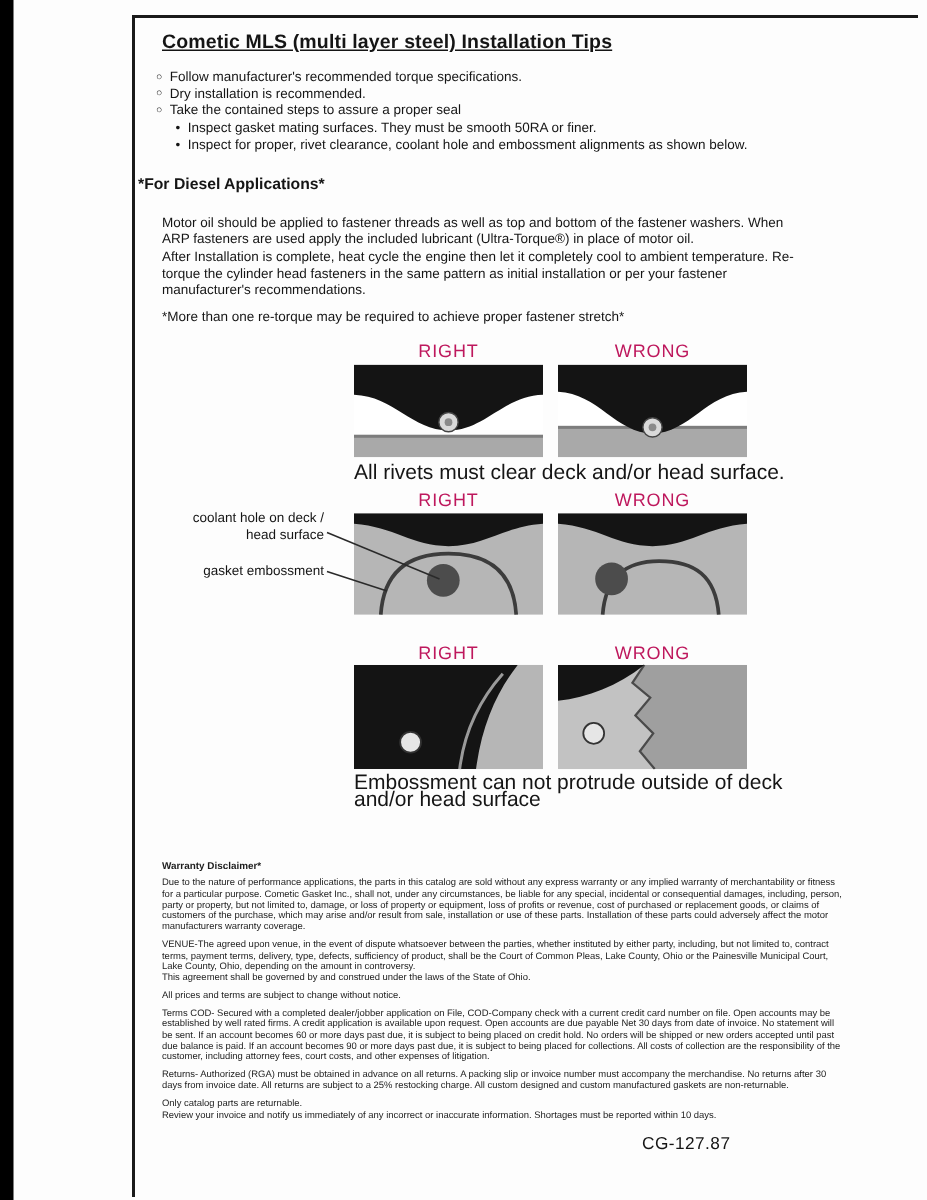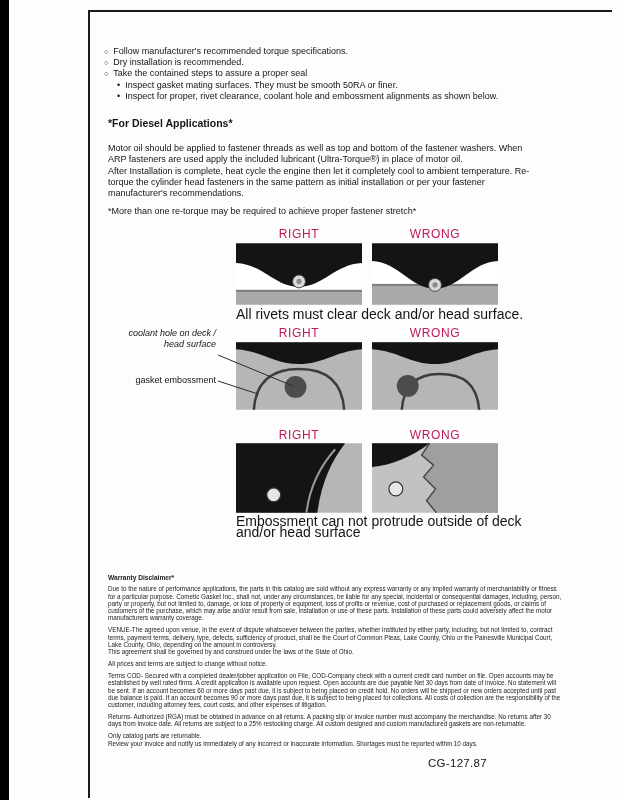--- a/index.html
+++ b/index.html
@@ -15,21 +15,21 @@
   }
   .title {
     position:absolute; left:108px; top:20px; font-size:13px; font-weight:bold;
     text-decoration:underline; letter-spacing:0.1px;
   }
   .bullets { position:absolute; left:104px; top:46px; font-size:9px; line-height:11.2px; width:470px; }
   .b { display:flex; align-items:flex-start;text-align:right; }
   .b::before { content:"○"; font-size:7px; line-height:11.2px; margin-right:5px; }
   .sb { margin-left:13px; }
   .sb::before { content:"•"; font-size:9px; }
-  .diesel-h { position:absolute; left:108px; top:117px; font-size:10.5px; font-weight:bold; }
+  .diesel-h { position:absolute; left:92px; top:117px; font-size:10.5px; font-weight:bold; }
   .para { position:absolute; left:108px; width:424px; font-size:9px; line-height:11px; }
   .p1 { top:143px; }
   .p2 { top:166px; }
   .p3 { top:206px; width:440px; }
   .dg-hdr { position:absolute; width:126px; text-align:center; font-size:12px; letter-spacing:0.6px; color:#be185d; }
   .dg { position:absolute; width:126px; }
   .dg svg { display:block; width:126px; }
   .dg-cap { position:absolute; font-size:14px; line-height:11px; white-space:pre-line; }
   .dg-lbl { position:absolute; left:114px; width:102px; font-size:9px; line-height:10.5px; text-align:right; }
   .leaders { position:absolute; left:0; top:0; width:618px; height:800px; pointer-events:none; }
@@ -38,20 +38,21 @@
   .legal p { margin-bottom:4.6px; white-space:pre-line; }
   .footer-code { position:absolute; left:428px; top:757px; font-size:11.5px; letter-spacing:0.3px; }
 </style>
 </head>
 <body>
 
 <div class="page">
   <div class="edge-bar"></div>
   <div class="frame"></div>
 
+  <h1 class="title">Cometic MLS (multi layer steel) Installation Tips</h1>
 
   <div class="bullets">
     <div class="b">
         <span>Follow manufacturer's recommended torque specifications.</span>
       </div>
     <div class="b">
         <span>Dry installation is recommended.</span>
       </div>
     <div class="b">
         <span>Take the contained steps to assure a proper seal</span>
@@ -90,21 +91,21 @@
       <path d="M0,0 H127 V18 C100,19 88,46 63.5,46 C39,46 27,19 0,18 Z" fill="#141414"></path>
       <circle cx="63.5" cy="42" r="6.5" fill="#d9d9d9" stroke="#444" stroke-width="1"></circle>
       <circle cx="63.5" cy="42" r="2.6" fill="#8a8a8a"></circle>
     </svg>
   </div>
   <div class="dg-cap" style="left:236px; top:309px;">All rivets must clear deck and/or head surface.</div>
 
   <div class="dg-hdr" style="left:236px; top:326px;">RIGHT</div>
   <div class="dg-hdr" style="left:372px; top:326px;">WRONG</div>
 
-  <div class="dg-lbl" style="top:328px;font-style:italic;">coolant hole on deck / head surface</div>
+  <div class="dg-lbl" style="top:340px;">coolant hole on deck / head surface</div>
   <div class="dg-lbl" style="top:375px;">gasket embossment</div>
 
   <div class="dg" style="left:236px; top:342px;">
     <svg viewBox="0 0 127 68" height="68">
       <rect width="127" height="68" fill="#b6b6b6"></rect>
       <path d="M0,0 H127 V7 C100,9 88,22 63.5,22 C39,22 27,9 0,7 Z" fill="#141414"></path>
       <path d="M18,68 C20,38 38,27 63.5,27 C89,27 107,38 109,68" fill="none" stroke="#3c3c3c" stroke-width="2.5"></path>
       <circle cx="60" cy="45" r="11" fill="#4c4c4c"></circle>
     </svg>
   </div>

